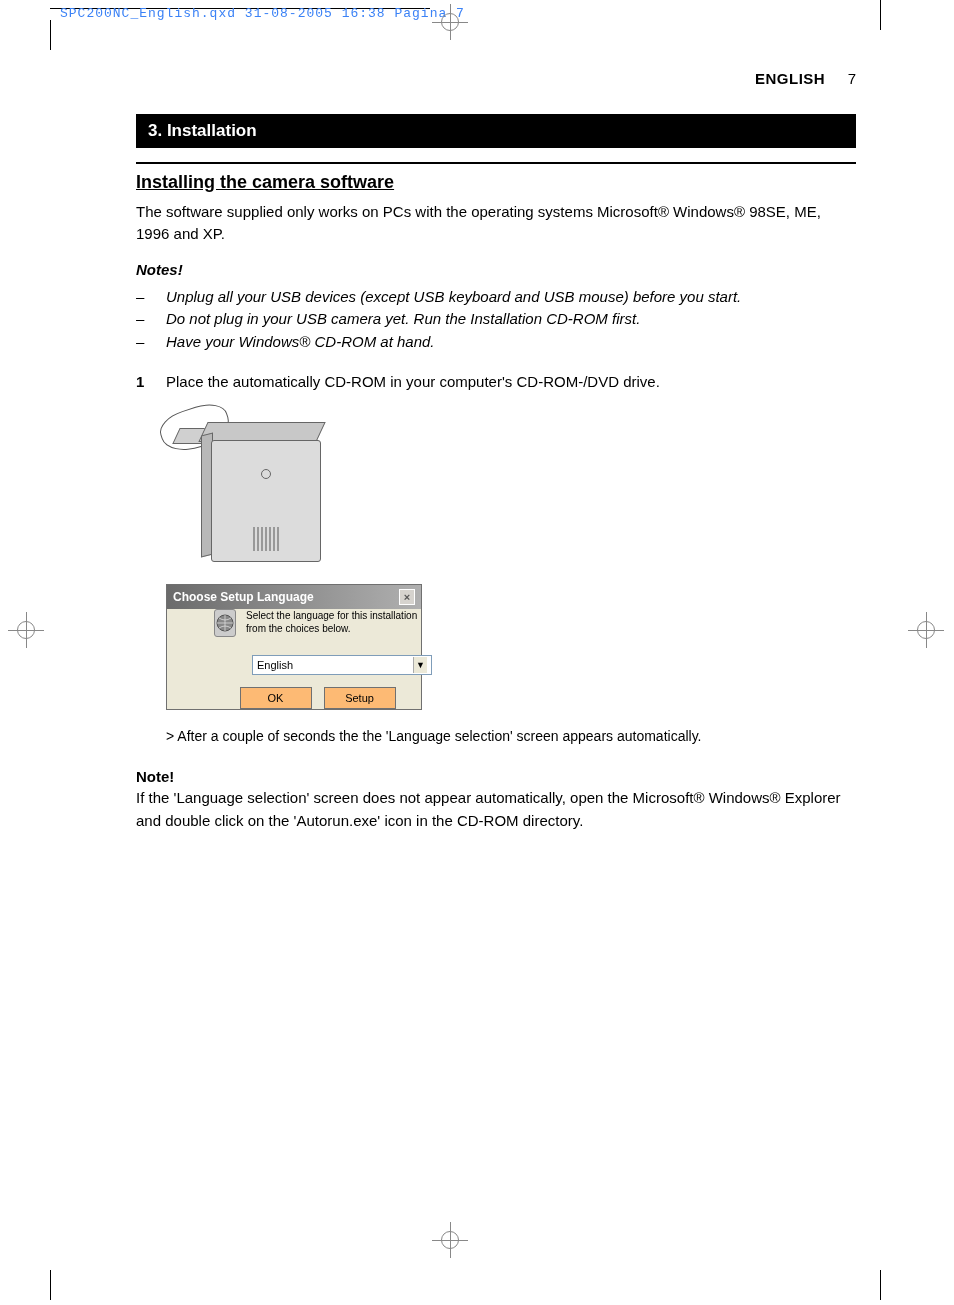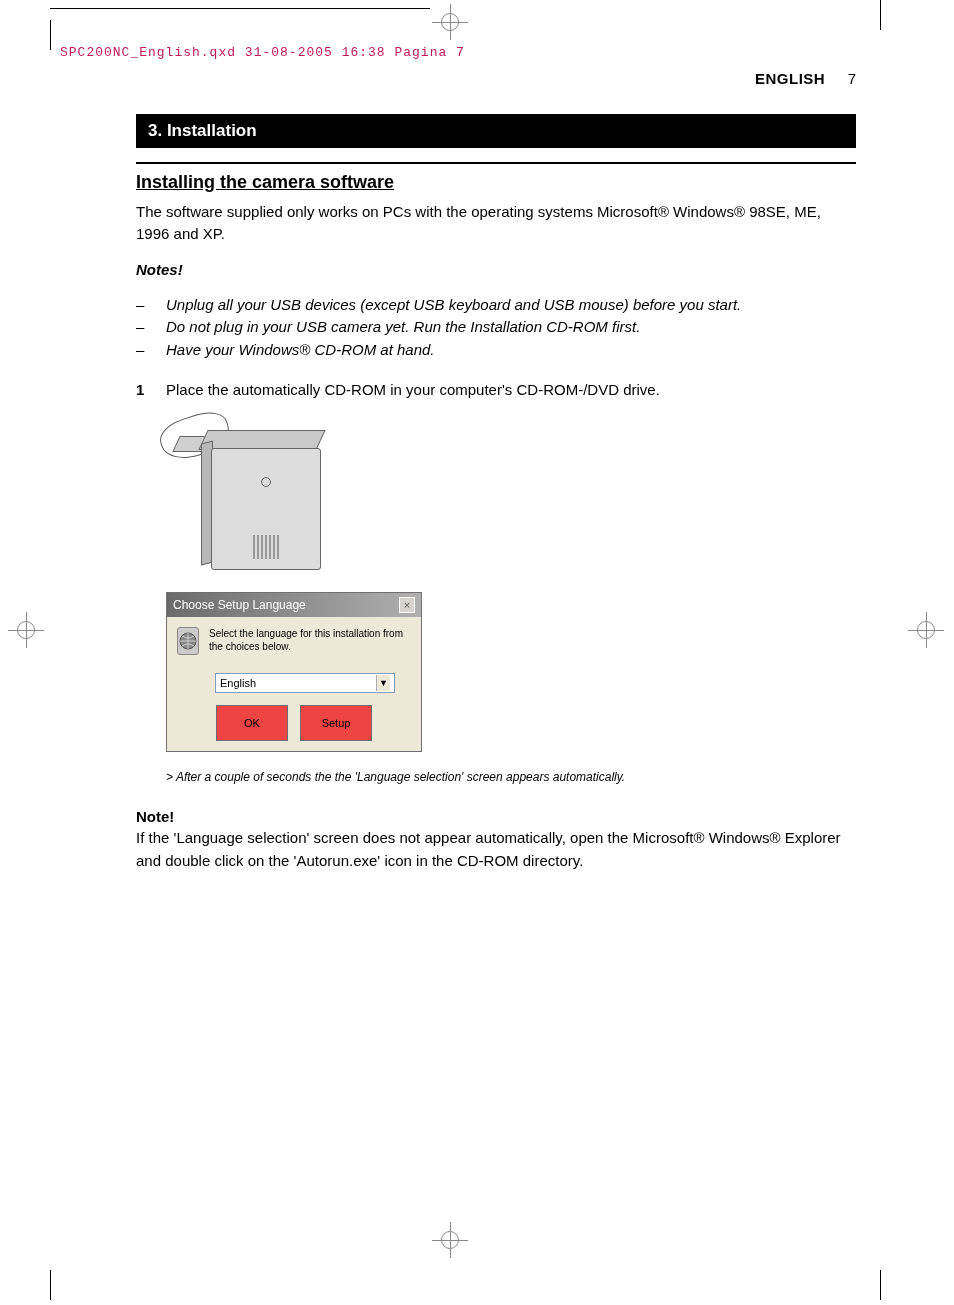--- a/index.html
+++ b/index.html
@@ -10,22 +10,21 @@
       height: 1305px;
       position: relative;
     }
     .header-line {
       position: absolute;
       top: 6px;
       left: 60px;
       font-family: "Courier New", monospace;
       font-size: 13px;
       letter-spacing: 1px;
-      color: #be185d;
-      margin-top: 39px;
+      color: #3b82f6;
     }
     .top-mark-line {
       position: absolute;
       top: 8px;
       left: 50px;
       width: 380px;
       height: 1px;
       background: #000;
     }
     .corner-tl-v {
@@ -126,21 +125,21 @@
     }
     .para {
       font-size: 15px;
       line-height: 1.45;
       margin-bottom: 16px;
     }
     .notes-head {
       font-weight: bold;
       font-style: italic;
       font-size: 15px;
-      margin-bottom: 16px;
+      margin-bottom: 8px;
     }
     .note-list {
       font-style: italic;
       font-size: 15px;
       line-height: 1.5;
       margin-bottom: 20px;
     }
     .note-row {
       display: flex;
       gap: 18px;
@@ -239,40 +238,41 @@
     .dialog {
       margin-top: 16px;
       width: 256px;
       background: #ece9d8;
       border: 1px solid #707070;
     }
     .dlg-title {
       background: linear-gradient(to right, #6b6b6b, #b0b0b0);
       color: #fff;
       font-size: 12px;
-      font-weight: normal;
+      font-weight: bold;
       padding: 4px 6px;
       display: flex;
       justify-content: space-between;
       align-items: center;
     }
     .dlg-close {
       width: 16px;
       height: 16px;
       background: #d6d3ce;
       border: 1px solid #fff;
       color: #555;
       font-size: 11px;
       display: flex;
       align-items: center;
       justify-content: center;
       font-family: sans-serif;
     }
     .dlg-body {
-      padding: 10px;
+      padding: 0;
+      margin-left: 47px;
     }
     .dlg-row1 {
       display: flex;
       gap: 10px;
       align-items: flex-start;
     }
     .globe-icon {
       width: 28px;
       height: 28px;
       background: #ccc;
@@ -312,33 +312,32 @@
       justify-content: center;
     }
     .dlg-buttons {
       margin-top: 12px;
       display: flex;
       gap: 12px;
       justify-content: center;
     }
     .dlg-btn {
       width: 72px;
-      height: 36px;
+      height: 22px;
       font-size: 11px;
       border: 1px solid #707070;
-      background: #ef4444;
+      background: #fdba74;
       display: flex;
       align-items: center;
       justify-content: center;
     }
     .after-text {
       margin-left: 30px;
-      font-size: 12px;
+      font-size: 14px;
       margin-bottom: 24px;
-      font-style: italic;
     }
     .note2-head {
       font-weight: bold;
       font-size: 15px;
       margin-bottom: 2px;
     }
     .note2-body {
       font-size: 15px;
       line-height: 1.5;
     }

